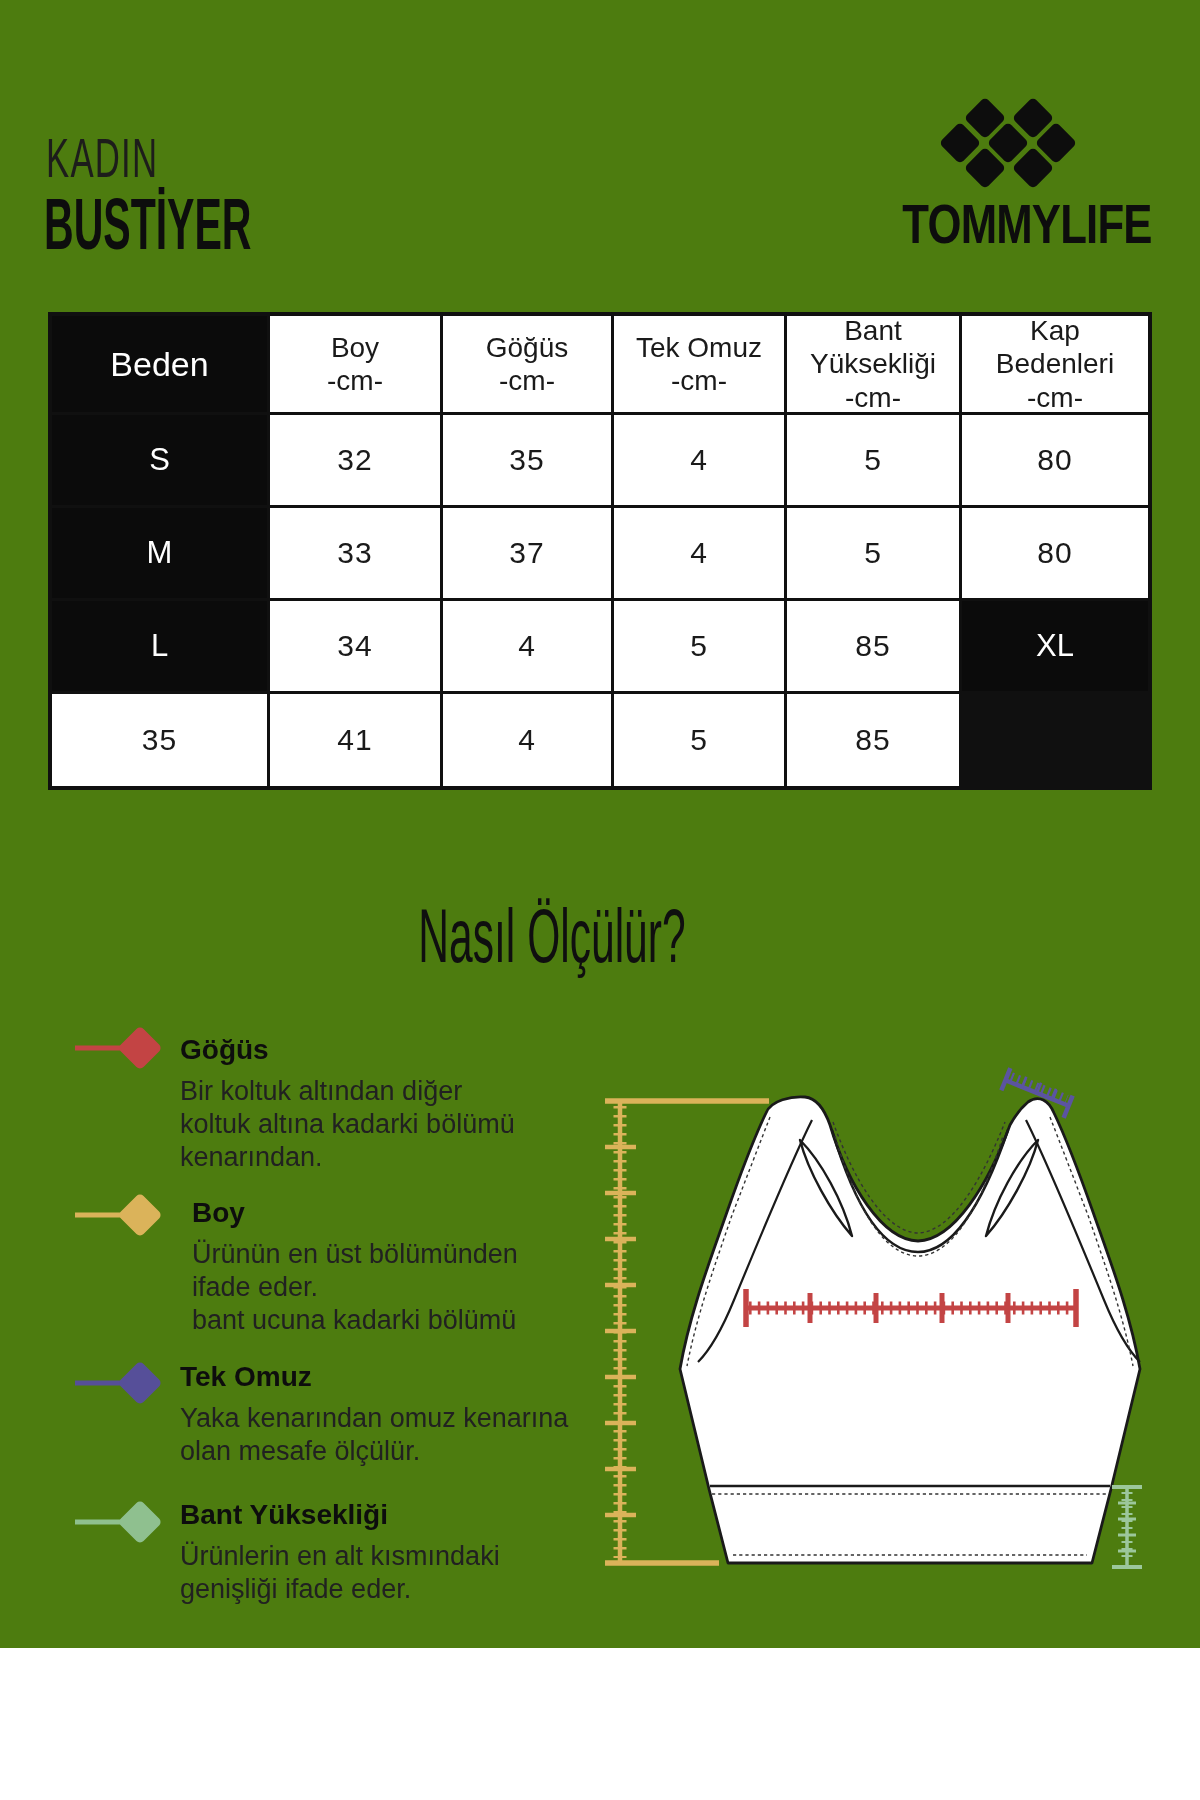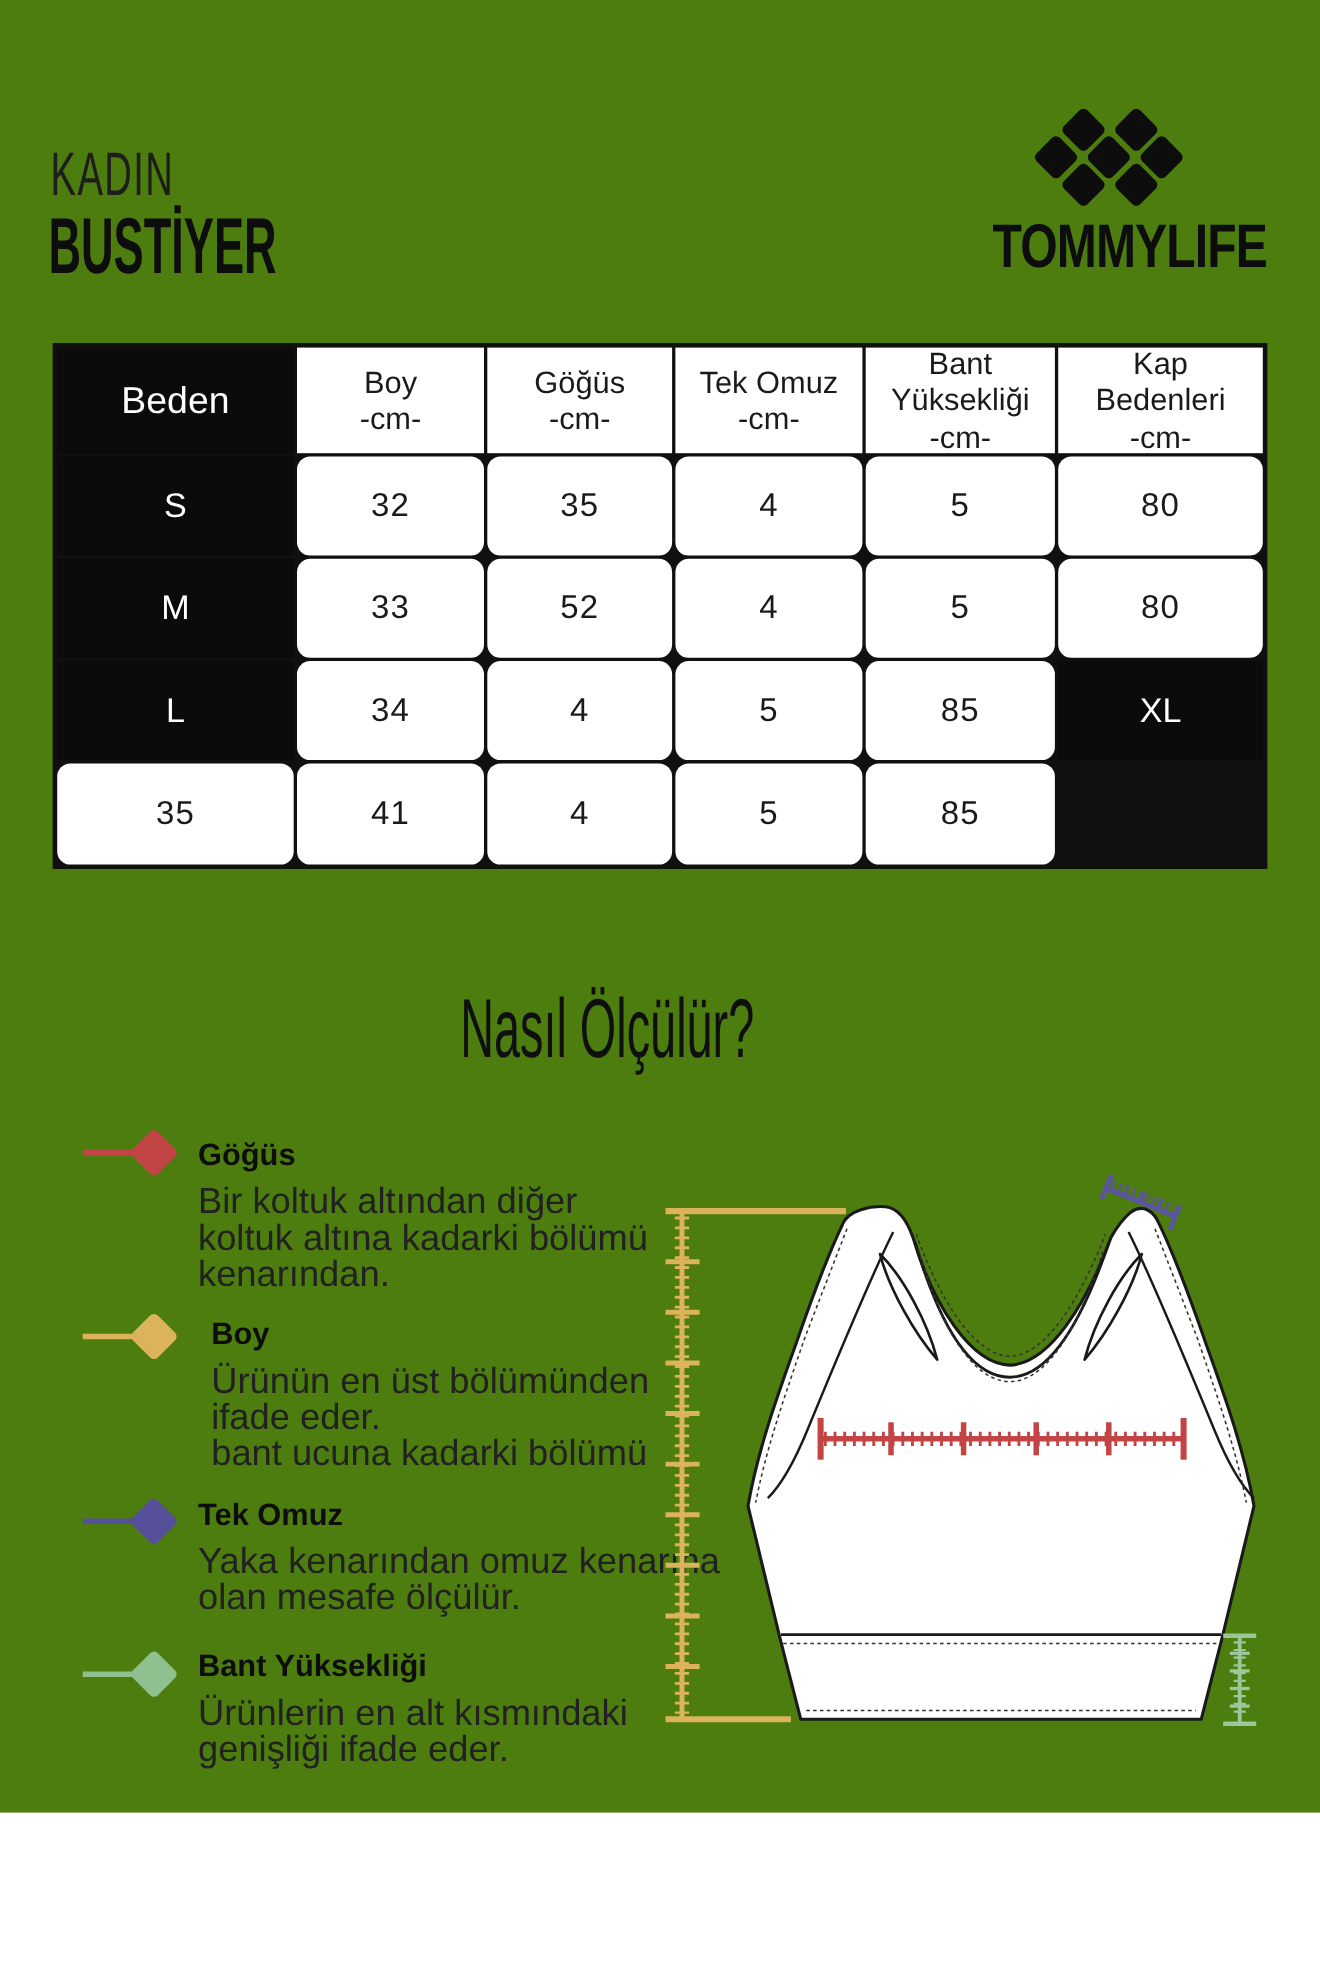--- a/index.html
+++ b/index.html
@@ -22,32 +22,32 @@
   .size-table{position:absolute;left:48px;top:312px;display:grid;
       grid-template-columns:215px 170px 168px 170px 172px 186px;
       grid-template-rows:96px 90px 90px 90px 92px;
       gap:3px;background:#101010;border:4px solid #101010;}
   .st-cell{background:#fff;display:flex;flex-direction:column;align-items:center;
       justify-content:center;text-align:center;font-size:28px;line-height:1.18;
       color:#1a1a1a;}
   .st-dark{background:#0b0b0b;color:#fff;}
   .st-corner{font-size:34px;}
   .st-size{font-size:31px;}
-  .st-val{font-size:30px;letter-spacing:1px;border-radius:12px;}
+  .st-val{font-size:30px;letter-spacing:1px;}
 
   
   .howto{position:absolute;left:0;top:898px;width:1104px;text-align:center;
       font-size:76px;font-weight:300;color:#0f0f0f;line-height:1;
       transform:scaleX(.56);transform-origin:center top;}
 
   
   .legend-marker{position:absolute;left:75px;}
   .legend-text{position:absolute;left:180px;width:480px;}
   .lt-title{font-size:28px;font-weight:700;color:#0d0d0d;line-height:34px;}
-  .lt-desc{margin-top:8px;font-size:33px;color:#212121;line-height:33px;}
+  .lt-desc{margin-top:8px;font-size:27px;color:#212121;line-height:33px;}
 
   
   .illus{position:absolute;left:560px;top:1060px;}
 </style>
 </head>
 <body>
 
 <div class="page">
 
   <div class="kadin">KADIN</div>
@@ -91,21 +91,21 @@
 
     <div class="st-cell st-dark st-size">S</div>
     <div class="st-cell st-val">32</div>
     <div class="st-cell st-val">35</div>
     <div class="st-cell st-val">4</div>
     <div class="st-cell st-val">5</div>
     <div class="st-cell st-val">80</div>
 
     <div class="st-cell st-dark st-size">M</div>
     <div class="st-cell st-val">33</div>
-    <div class="st-cell st-val">52</div>
+    <div class="st-cell st-val">37</div>
     <div class="st-cell st-val">4</div>
     <div class="st-cell st-val">5</div>
     <div class="st-cell st-val">80</div>
 
     <div class="st-cell st-dark st-size">L</div>
     <div class="st-cell st-val">34</div>
     <div class="st-cell st-val">4</div>
     <div class="st-cell st-val">5</div>
     <div class="st-cell st-val">85</div>
 

